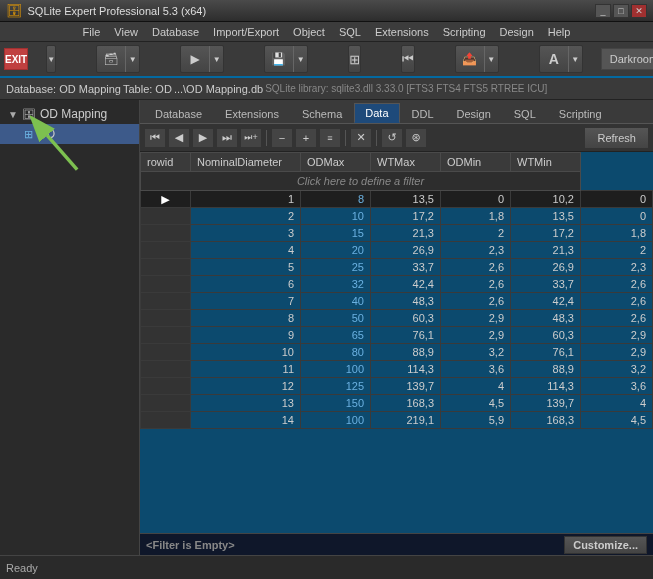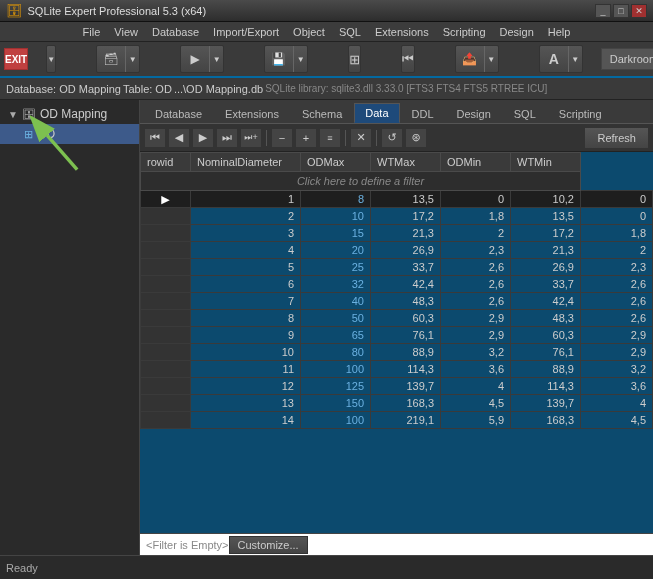--- a/index.html
+++ b/index.html
@@ -253,28 +253,29 @@
       align-items: center;
       padding: 0 6px;
       font-size: 11px;
       color: #aaa;
       justify-content: space-between;
     }
 
     
     #filter-bar {
       height: 22px;
-      background: #ffffff;
+      background: #0f172a;
       border-top: 1px solid #444;
       display: flex;
       align-items: center;
       padding: 0 6px;
       font-size: 11px;
       color: #888;
-      justify-content: flex-start;
+      justify-content: space-between;
+      font-weight: bold;
     }
     .customize-btn {
       padding: 1px 8px;
       background: linear-gradient(to bottom, #555, #444);
       border: 1px solid #333;
       color: #ccc; font-size: 11px; cursor: pointer;
       height: 18px; display: flex; align-items: center;
     }
 
     

